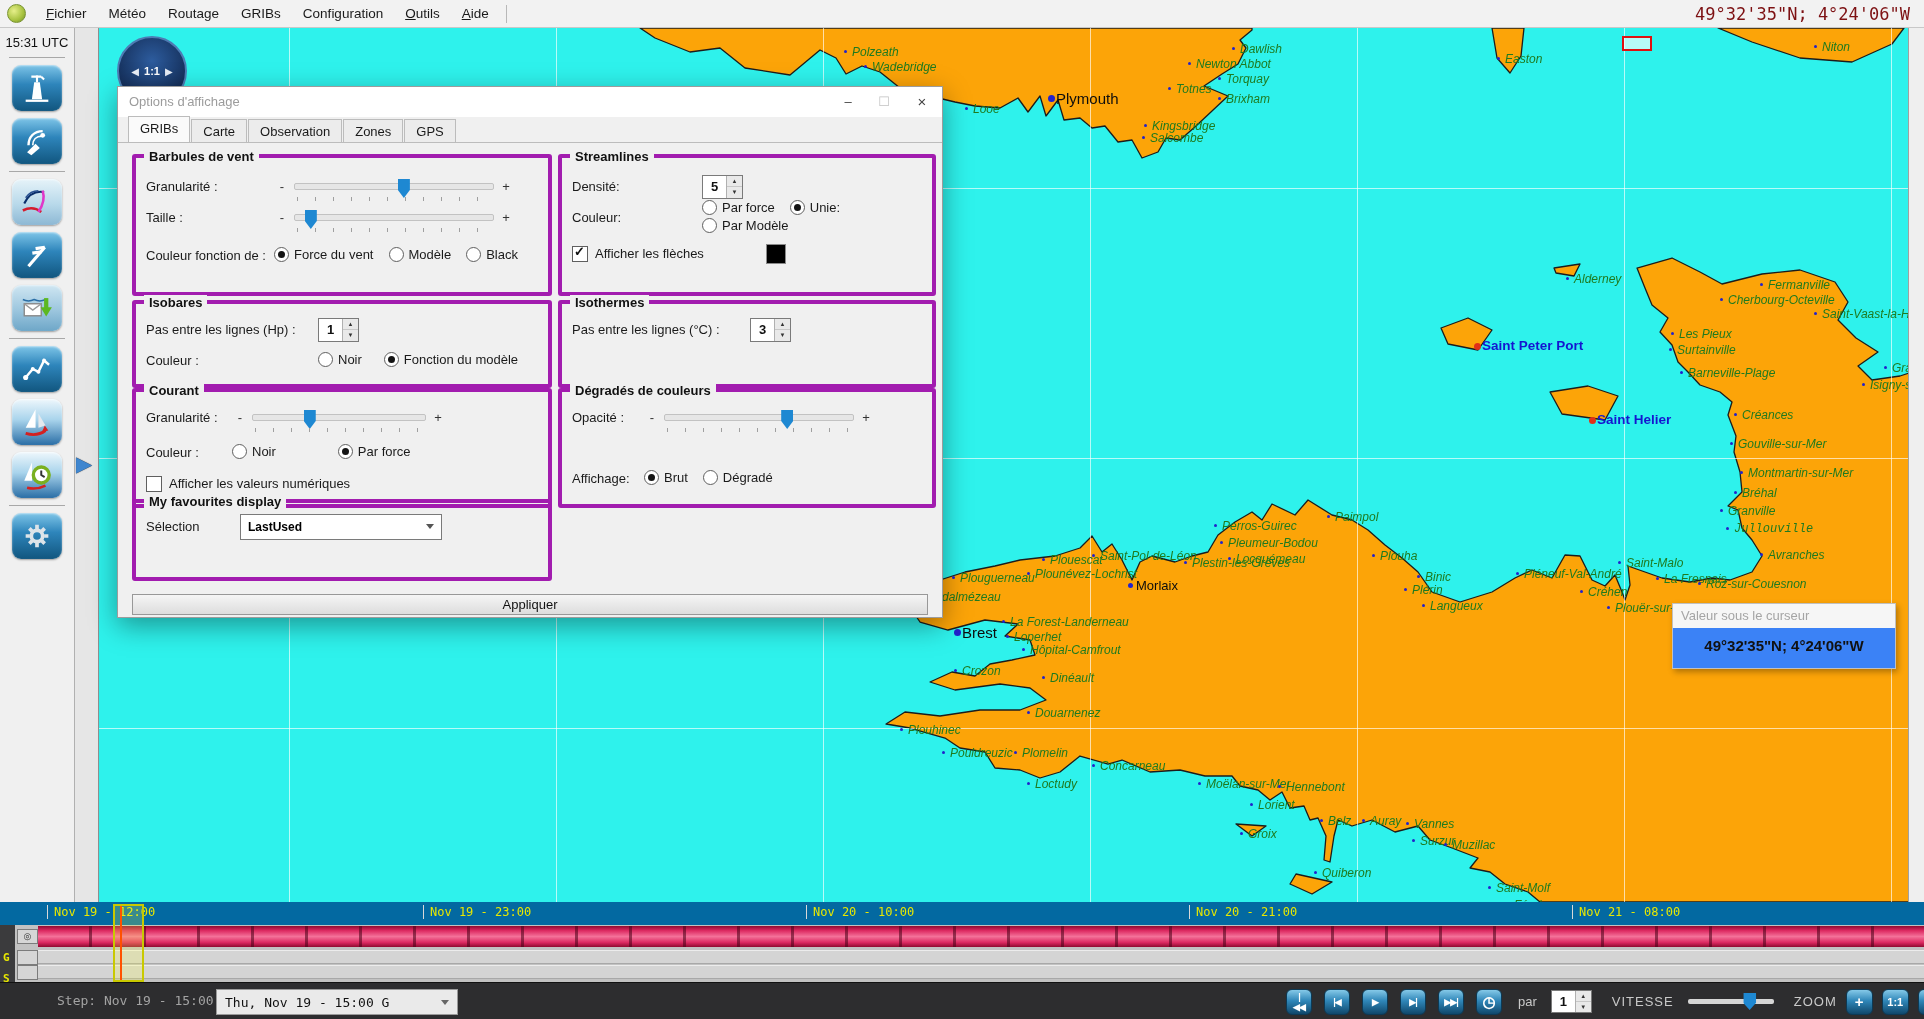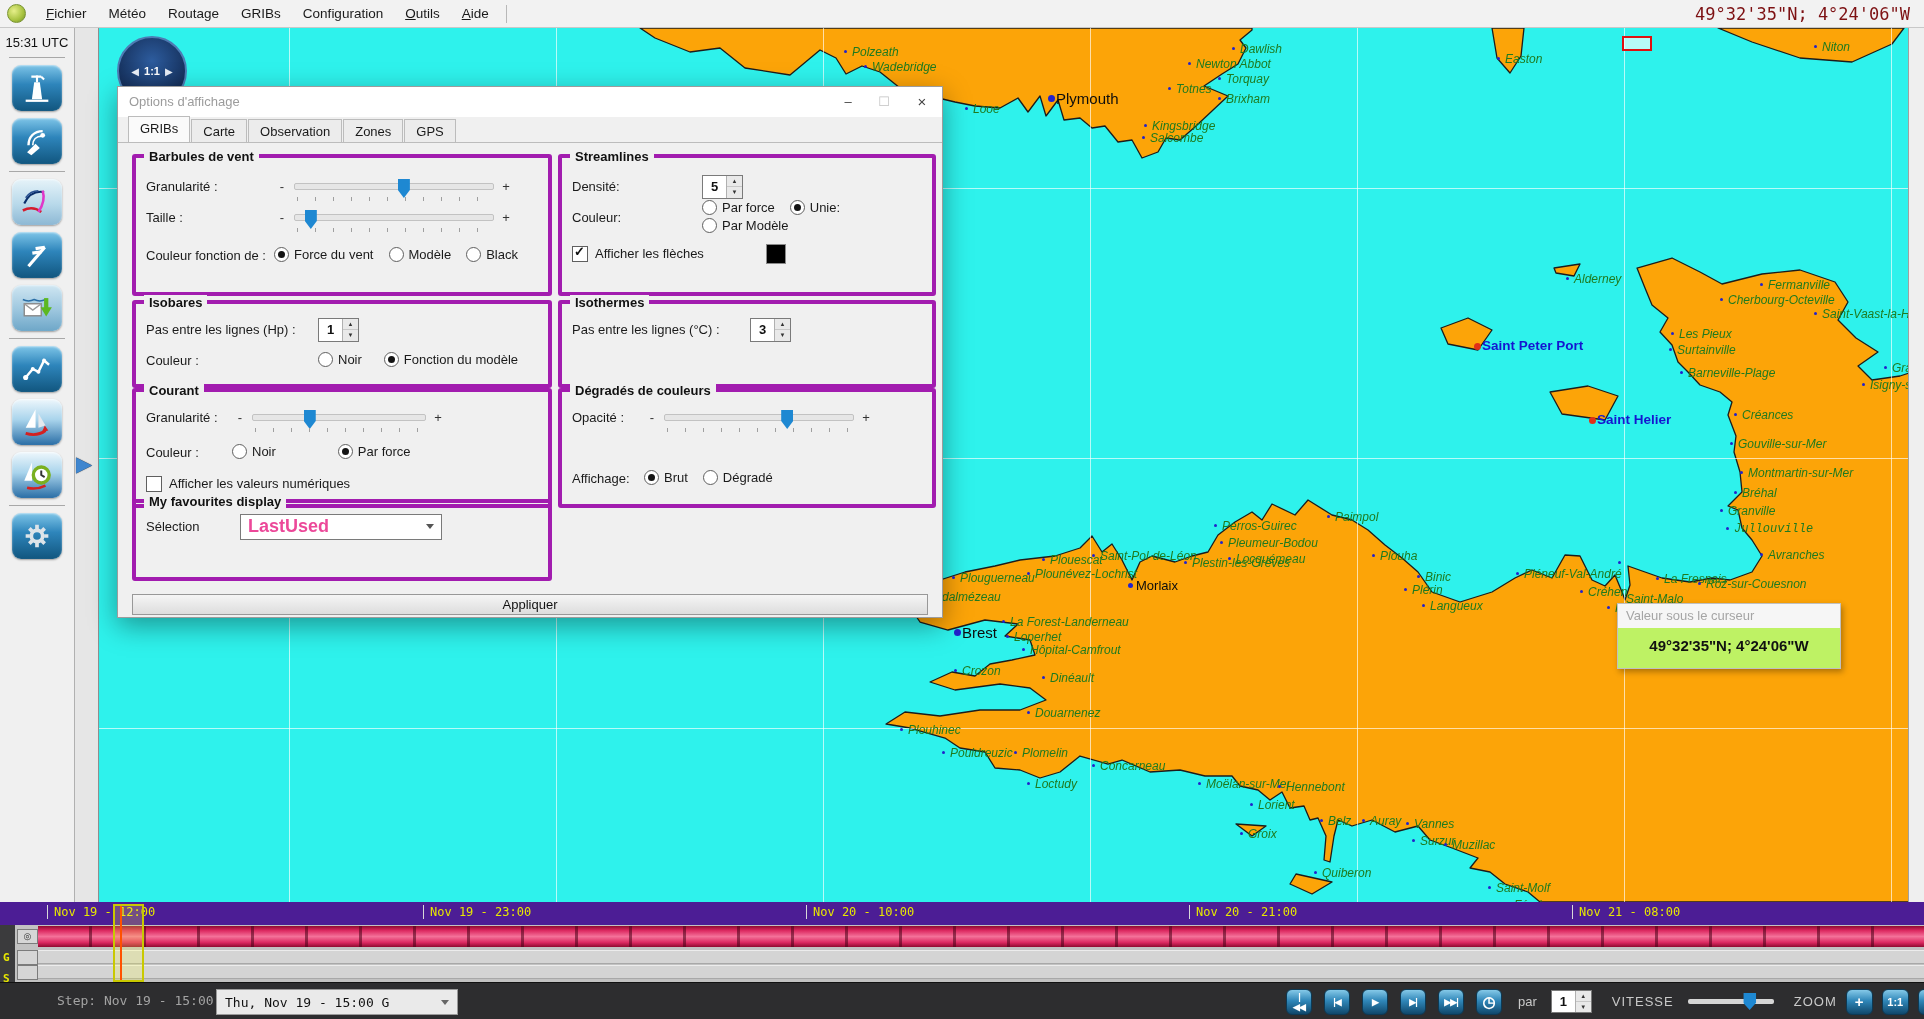--- a/index.html
+++ b/index.html
@@ -51,22 +51,22 @@
   #compass{position:absolute;left:19px;top:8px;width:66px;height:66px;border-radius:50%;
            background:radial-gradient(circle at 50% 35%,#2d5c9e,#132c55 75%);
            border:2px solid #4d7cb4;display:flex;align-items:center;justify-content:center;
            gap:5px;color:#fff;z-index:2;}
   #compass .c-arrow{font-size:10px;color:#e8eef6;}
   #compass .c-label{font-size:11px;font-weight:bold;}
   #zone-rect{position:absolute;left:1524px;top:8px;width:26px;height:11px;
              border:2px solid #e01010;background:rgba(255,255,255,.65);}
   #right-strip{position:absolute;right:0;top:0;bottom:0;width:15px;background:#efefef;
                border-left:1px solid #a0a0a0;}
-  #cursor-panel{position:absolute;left:1519px;top:575px;width:222px;height:64px;
-                border:1px solid #c0c0c0;box-shadow:2px 3px 6px rgba(0,0,0,.3);background:#bef264;}
+  #cursor-panel{position:absolute;left:1574px;top:575px;width:222px;height:64px;
+                border:1px solid #c0c0c0;box-shadow:2px 3px 6px rgba(0,0,0,.3);background:#3b82f6;}
   #cursor-panel .cp-title{height:24px;line-height:24px;background:#f6f6f6;color:#a5a5a5;
                 font-size:13px;padding-left:8px;}
   #cursor-panel .cp-value{text-align:center;font-size:15px;font-weight:bold;color:#111;
                 margin-top:9px;}
   
   #dialog{position:absolute;left:117px;top:86px;width:824px;height:530px;background:#f0f0f0;
           border:1px solid #9c9c9c;box-shadow:0 8px 26px rgba(0,0,0,.38);z-index:50;}
   .dtitlebar{position:absolute;left:0;top:0;right:0;height:30px;background:#ffffff;}
   .dtitle{line-height:30px;padding-left:11px;font-size:13px;color:#9c9c9c;}
   .winbtn{position:absolute;top:0;width:36px;height:30px;text-align:center;line-height:30px;
@@ -99,32 +99,32 @@
   .cb.checked::after{content:"✓";position:absolute;left:1px;top:-3px;font-size:13px;
       font-weight:bold;color:#111;}
   .spin{display:inline-flex;border:1px solid #7a7a7a;background:#fff;height:22px;flex:none;}
   .spin b{min-width:23px;text-align:center;font-size:13px;line-height:22px;color:#111;}
   .spinbtns{width:15px;border-left:1px solid #b0b0b0;display:flex;flex-direction:column;}
   .spinbtns i{flex:1;font-style:normal;font-size:6px;line-height:10px;text-align:center;
       color:#333;background:#e9e9e9;cursor:pointer;}
   .spinbtns i:first-child{border-bottom:1px solid #c8c8c8;}
   .combo{width:186px;height:24px;border:1px solid #7a7a7a;background:#fff;display:inline-flex;
       align-items:center;justify-content:space-between;padding:0 7px;cursor:pointer;}
-  .combo b{font-size:18px;color:#ec4899;}
+  .combo b{font-size:12px;color:#000000;}
   .caret{width:0;height:0;border-left:4px solid transparent;border-right:4px solid transparent;
       border-top:5px solid #555;}
   .tinput{width:182px;height:22px;border:1px solid #7a7a7a;background:#fff;font-size:13px;
       padding:0 4px;font-family:"Liberation Sans",sans-serif;}
   .btn{border:1px solid #989898;background:linear-gradient(#f5f5f5,#dddddd);font-size:13px;
       color:#111;cursor:pointer;font-family:"Liberation Sans",sans-serif;}
   #apply-btn{position:absolute;left:14px;width:796px;top:451px;height:21px;}
   .swatch{width:18px;height:18px;background:#000;border:1px solid #8a8a8a;margin-left:62px;}
   
   #timeline{position:absolute;left:0;right:0;top:902px;height:80px;background:#c2c2c2;z-index:40;}
-  .tl-header{position:absolute;top:0;left:0;right:0;height:23px;background:#4c1d95;}
+  .tl-header{position:absolute;top:0;left:0;right:0;height:23px;background:#0369a1;}
   .tl-label{position:absolute;top:3px;font:12px "DejaVu Sans Mono",monospace;color:#e8e800;
       border-left:1px solid #d8d8d8;padding-left:6px;}
   .tl-left{position:absolute;left:0;top:23px;bottom:0;width:15px;background:#3b3b3d;}
   .tl-letter{position:absolute;left:3px;font:bold 11px "DejaVu Sans Mono",monospace;color:#e8e800;}
   .tl-box{position:absolute;left:17px;width:19px;height:13px;background:#d6d6d6;
       border:1px solid #7c7c7c;text-align:center;}
   .tl-box .eye{font-size:9px;line-height:12px;color:#333;display:block;}
   .tl-gbar{position:absolute;left:38px;right:0;top:24px;height:21px;cursor:pointer;
       background:linear-gradient(180deg,#8f0a30 0%,#dd2a62 22%,#f47199 50%,#dd2a62 78%,#8f0a30 100%);}
   .tl-gbar::after{content:"";position:absolute;inset:0;
@@ -355,21 +355,21 @@
       <span class="mlabel g" style="left: 1650px; top: 438px;">Montmartin-sur-Mer</span>
       <i class="mdot g" style="left: 1642px; top: 443px;"></i>
       <span class="mlabel g" style="left: 1644px; top: 458px;">Bréhal</span>
       <i class="mdot g" style="left: 1636px; top: 463px;"></i>
       <span class="mlabel g" style="left: 1630px; top: 476px;">Granville</span>
       <i class="mdot g" style="left: 1622px; top: 481px;"></i>
       <span class="mlabel g" style="left: 1636px; top: 494px; font-family: Liberation Mono, monospace;">Jullouville</span>
       <i class="mdot g" style="left: 1628px; top: 499px;"></i>
       <span class="mlabel g" style="left: 1670px; top: 520px;">Avranches</span>
       <i class="mdot g" style="left: 1662px; top: 525px;"></i>
-      <span class="mlabel g" style="left: 1528px; top: 528px; margin-top: 36px;">Saint-Malo</span>
+      <span class="mlabel g" style="left: 1528px; top: 528px;">Saint-Malo</span>
       <i class="mdot g" style="left: 1520px; top: 533px;"></i>
       <span class="mlabel g" style="left: 1566px; top: 544px;">La Fresnais</span>
       <i class="mdot g" style="left: 1558px; top: 549px;"></i>
       <span class="mlabel g" style="left: 1608px; top: 549px;">Roz-sur-Couesnon</span>
       <i class="mdot g" style="left: 1600px; top: 554px;"></i>
       <span class="mlabel g" style="left: 1426px; top: 539px;">Pléneuf-Val-André</span>
       <i class="mdot g" style="left: 1418px; top: 544px;"></i>
       <span class="mlabel g" style="left: 1490px; top: 557px;">Créhen</span>
       <i class="mdot g" style="left: 1482px; top: 562px;"></i>
       <span class="mlabel g" style="left: 1517px; top: 573px;">Plouër-sur-Rance</span>

